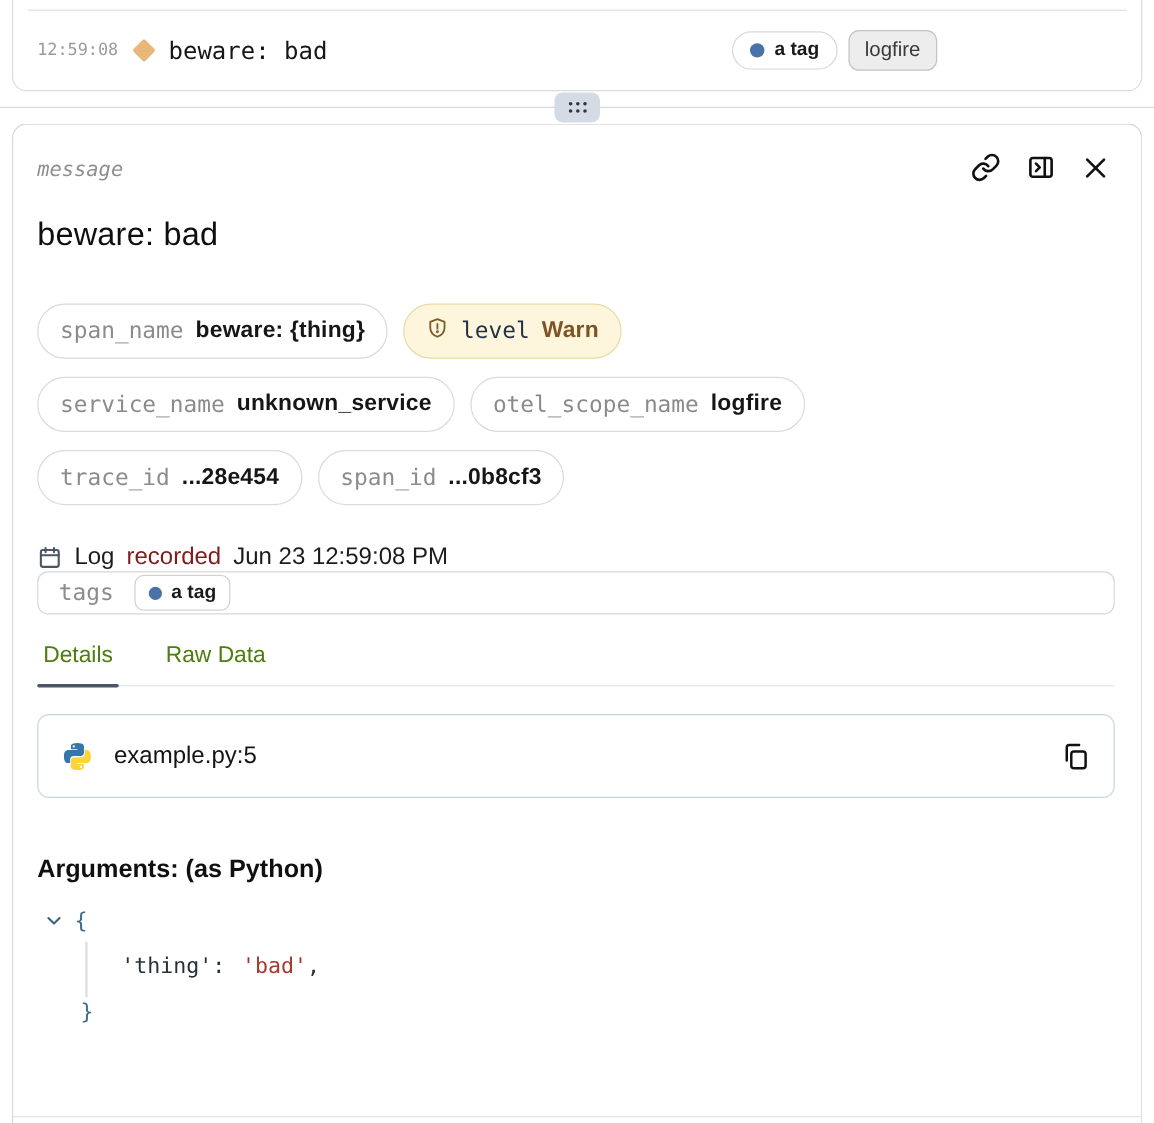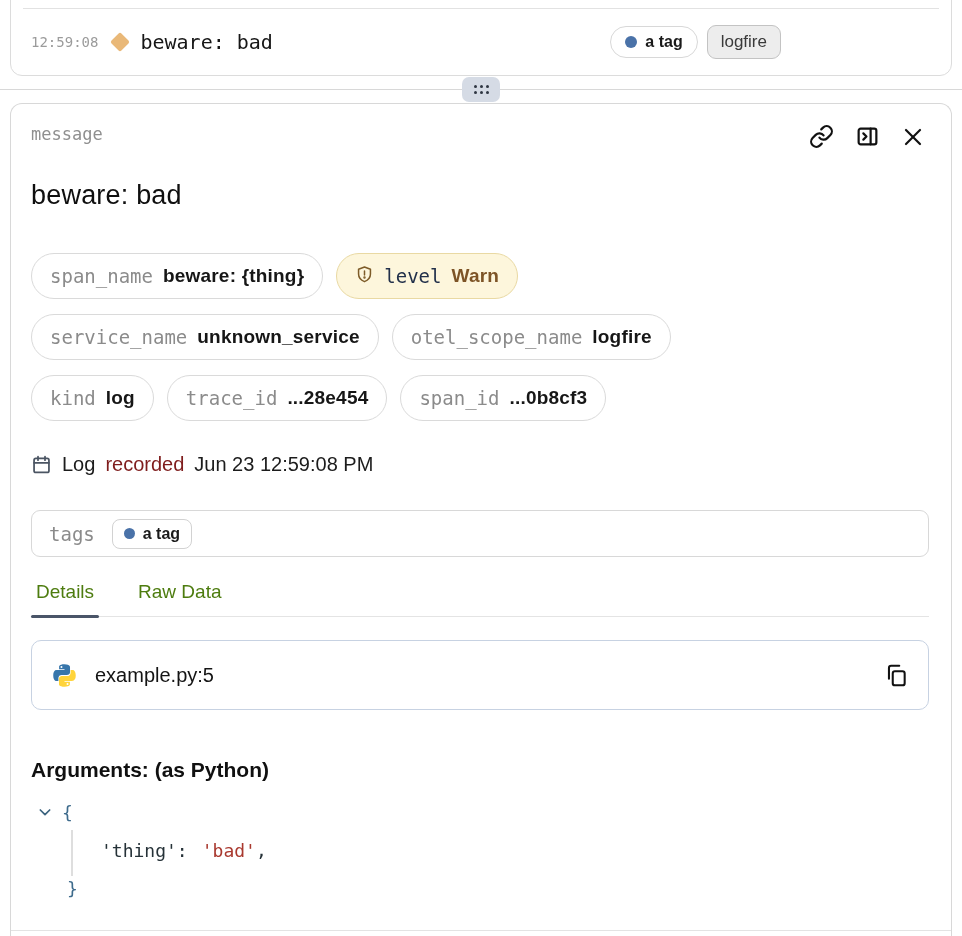--- a/index.html
+++ b/index.html
@@ -49,21 +49,21 @@
   }
   .dots { display:grid; grid-template-columns:repeat(3,3px); grid-template-rows:repeat(2,3px); gap:3px; }
   .dots i { width:3px; height:3px; border-radius:50%; background:#2f3642; }
 
   
   .panel {
     position:absolute; left:10px; right:10px; top:103px; height:833px;
     border:1px solid #d8d8d8; border-bottom:none; border-radius:12px 12px 0 0;
     background:#fff; padding:20px 22px 0 20px;
   }
-  .panel-header { display:flex; align-items:flex-start; height:28px; }
+  .panel-header { display:flex; align-items:flex-end; height:28px;font-style:italic; }
   .panel-label { font-size:17px; color:#8f8f8f; }
   .panel-actions { margin-left:auto; display:flex; align-items:center; gap:21px; margin-right:4px; }
   .icon-btn { display:inline-flex; align-items:center; justify-content:center; background:none; border:none; padding:0; cursor:pointer; color:#111; }
   .icon-btn svg { display:block; }
 
   .panel-title { margin-top:28px; font-size:27px; font-weight:500; color:#0f0f0f; letter-spacing:.2px; }
 
   .pills { margin-top:42px; }
   .pill-row { display:flex; gap:13px; margin-bottom:15px; }
   .pill {
@@ -76,22 +76,22 @@
   .pill.warn { background:#fdf6dc; border-color:#e9d9a3; }
   .pill.warn .k { color:#22304a; }
   .pill.warn .v { color:#7d5426; }
   .shield { flex:0 0 auto; color:#7d5b28; }
 
   .recorded { margin-top:32px; display:flex; align-items:center; gap:10px; font-size:20px; color:#1c1c1c; }
   .recorded .verb { color:#7f1d1d; }
   .cal-icon { color:#4b5563; display:inline-flex; }
 
   .tags-box {
-    margin-top:34px; display:flex; align-items:center; gap:17px;
-    border:1px solid #d8d8d8; border-radius:9px; height:47px; padding:0 17px;
+    display:flex; align-items:center; gap:17px;
+    border:1px solid #d8d8d8; border-radius:9px; height:36px; padding:0 17px;
   }
   .tags-label { font-size:19px; color:#8b8b8b; }
   .mini-tag {
     display:inline-flex; align-items:center; gap:8px; background:#fff;
     border:1px solid #d2d2d2; border-radius:8px; padding:5px 11px;
     font-size:16px; font-weight:700; color:#1a1a1a; cursor:pointer;
   }
   .mini-tag .tag-dot { width:11px; height:11px; }
 
   .tabs { margin-top:24px; display:flex; gap:34px; border-bottom:1px solid #e4e4e4; }
@@ -211,24 +211,20 @@
           <span class="k mono">service_name</span>
           <span class="v">unknown_service</span>
         </span>
         <span class="pill">
           <span class="k mono">otel_scope_name</span>
           <span class="v">logfire</span>
         </span>
       </div>
       <div class="pill-row">
         <span class="pill">
-          <span class="k mono">kind</span>
-          <span class="v">log</span>
-        </span>
-        <span class="pill">
           <span class="k mono">trace_id</span>
           <span class="v">...28e454</span>
         </span>
         <span class="pill">
           <span class="k mono">span_id</span>
           <span class="v">...0b8cf3</span>
         </span>
       </div>
     </div>
 

